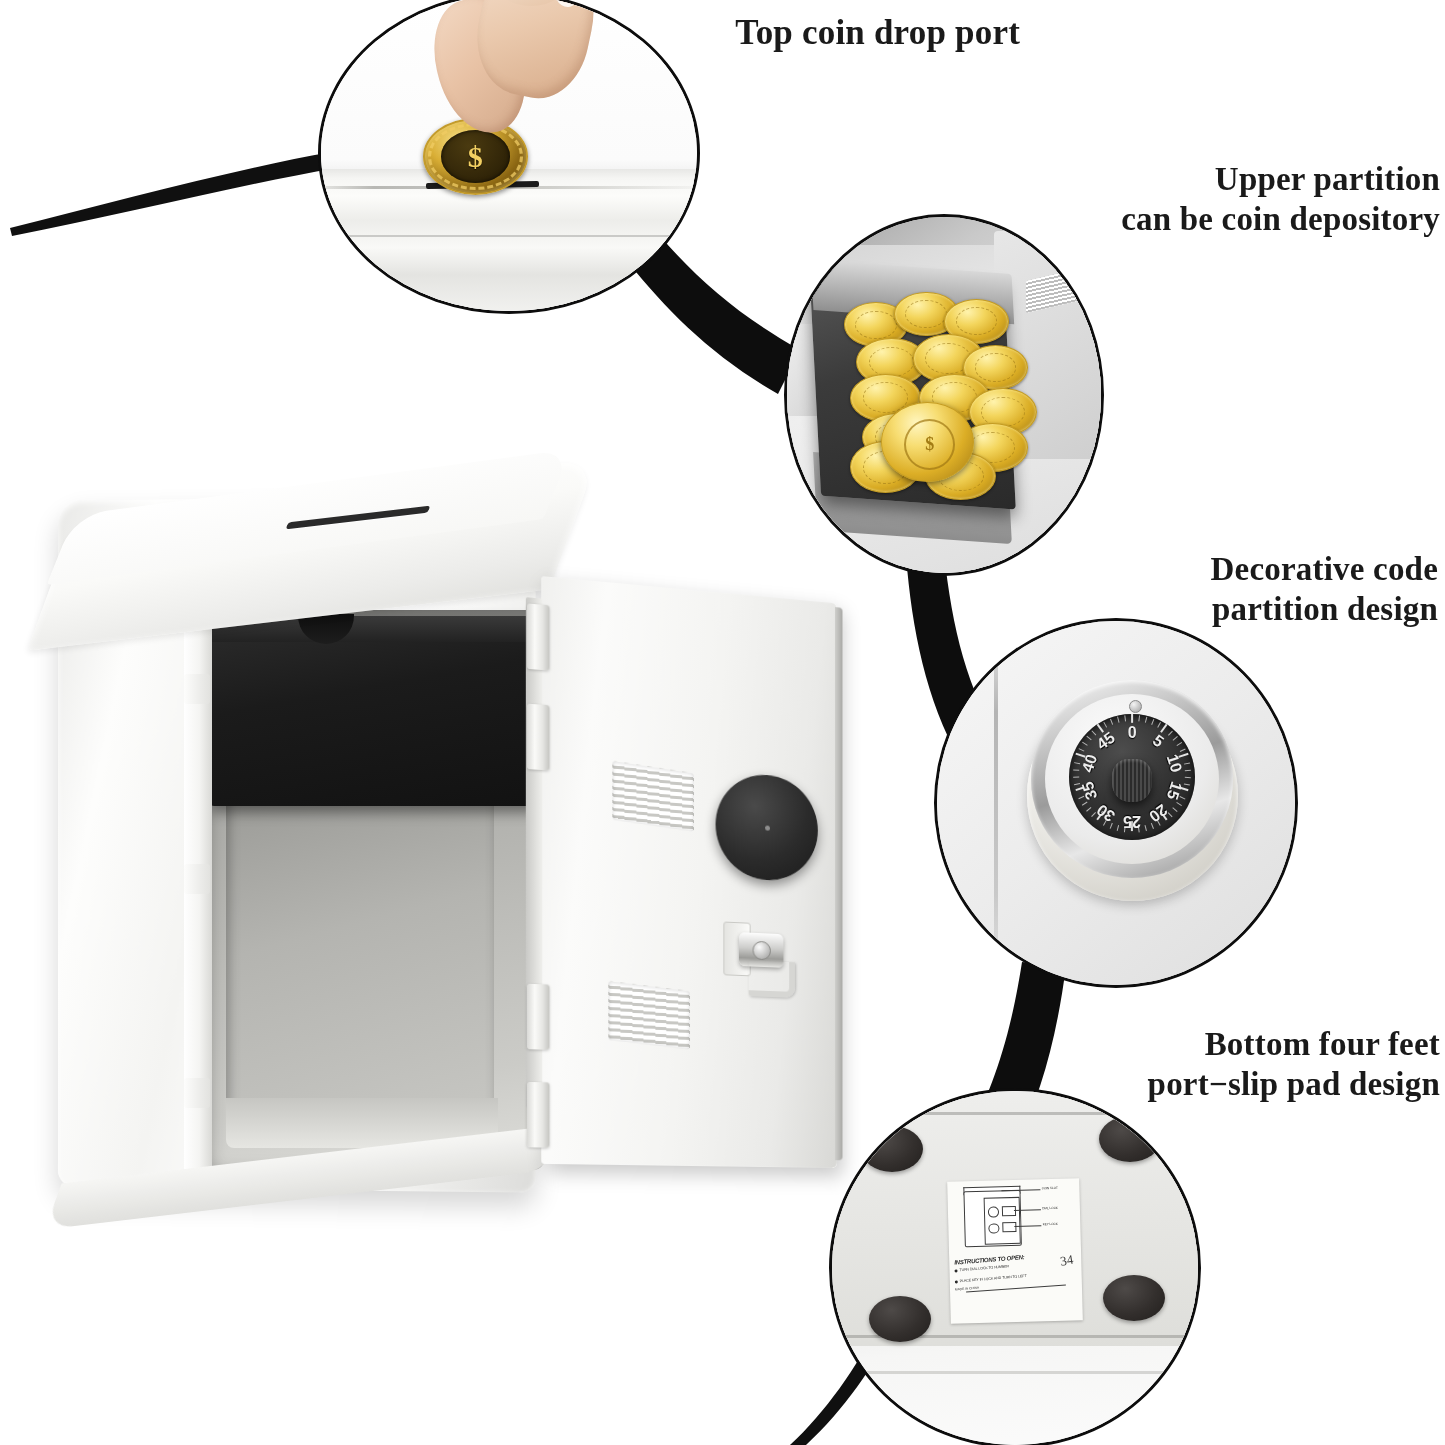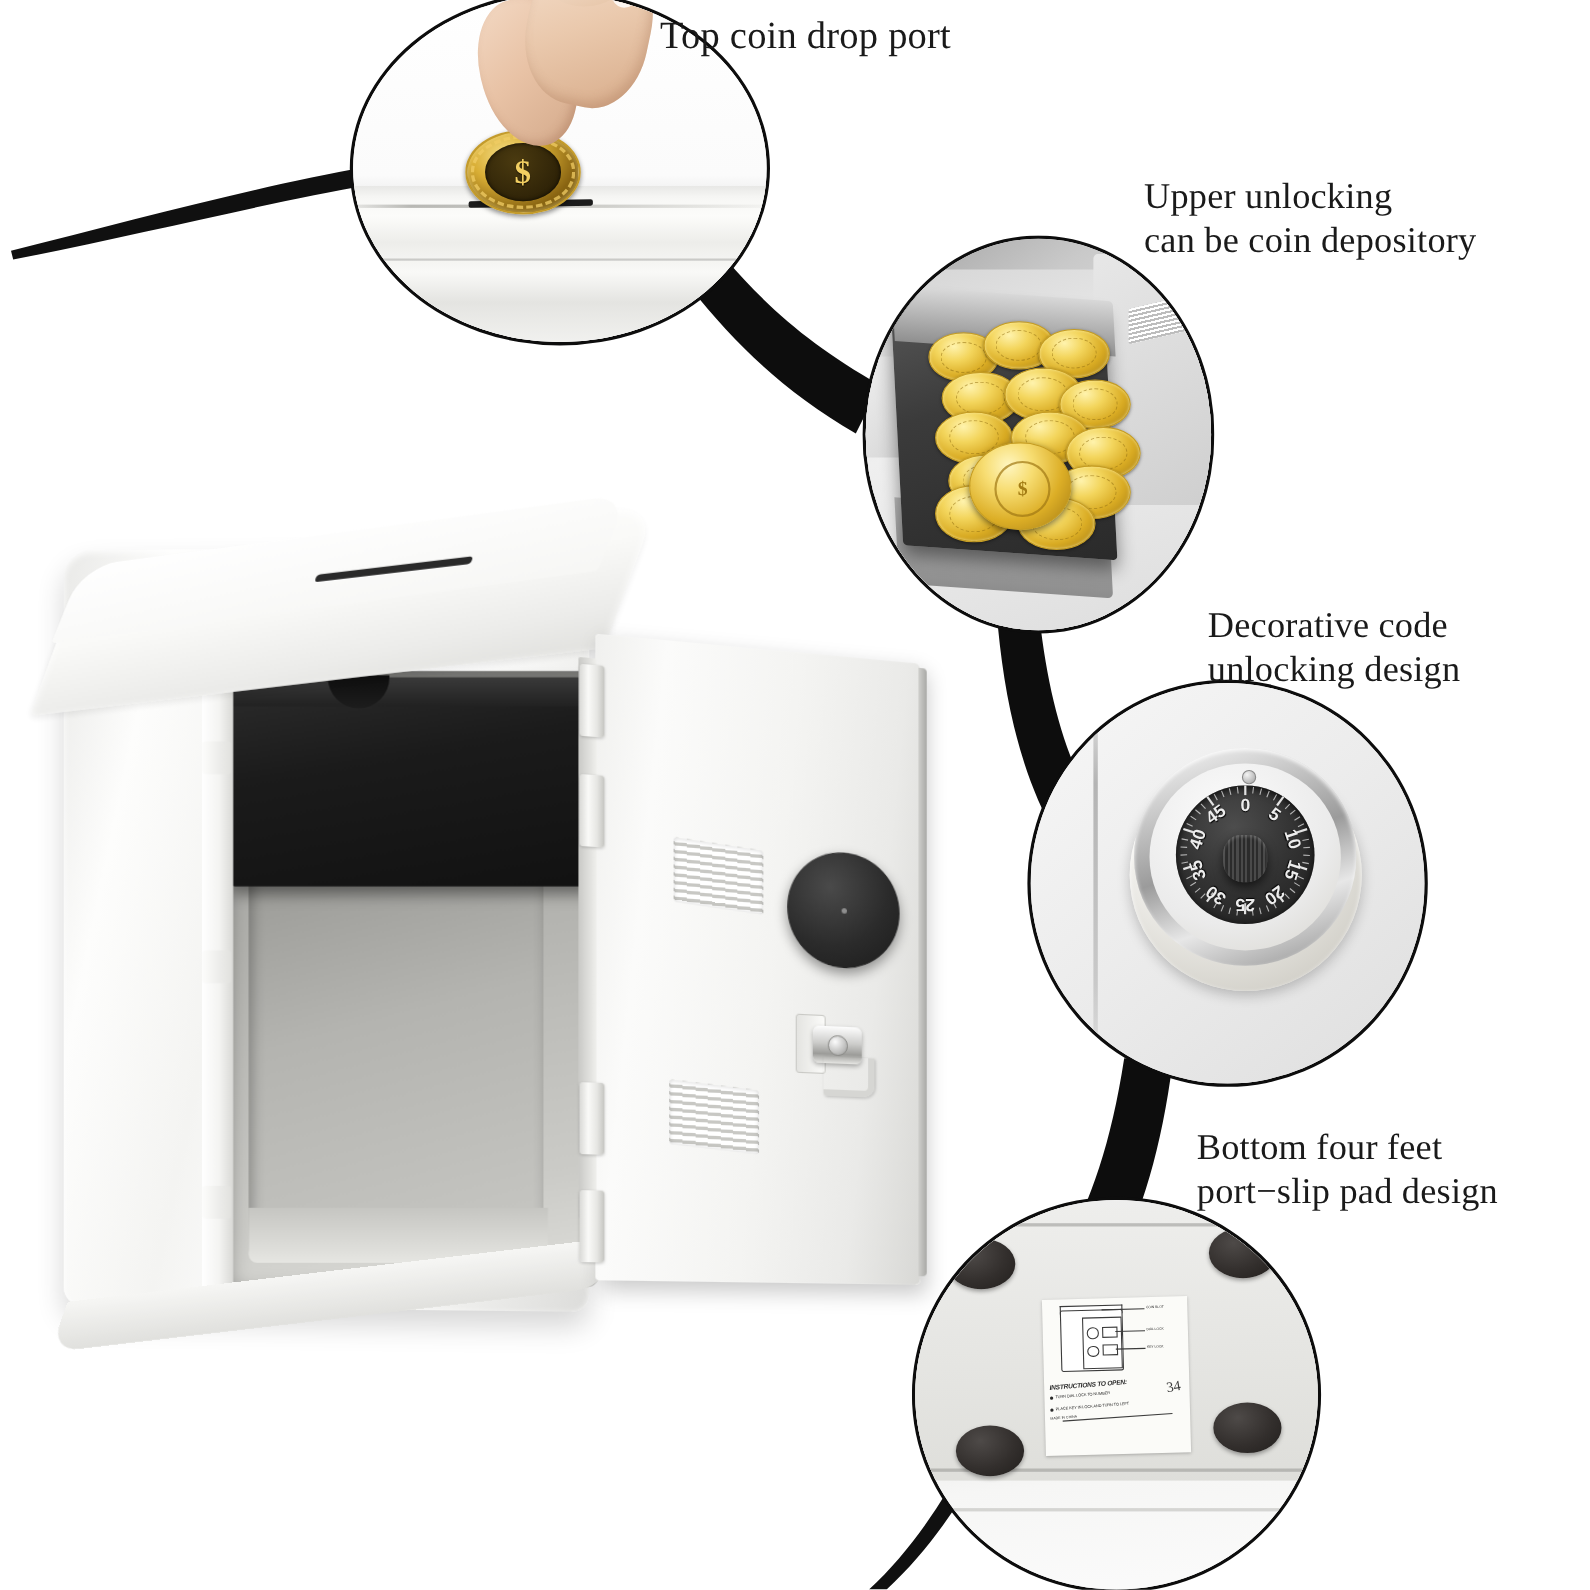--- a/index.html
+++ b/index.html
@@ -1,21 +1,21 @@
 <!DOCTYPE html>
 <html><head>
 <meta charset="utf-8">
 <style>
   html,body{margin:0;padding:0;background:#ffffff;}
   body{width:1445px;height:1445px;position:relative;overflow:hidden;
        font-family:"Liberation Serif","DejaVu Serif",serif;}
   .callout-label{
-    position:absolute;color:#1a1a1a;font-weight:400;
+    position:absolute;color:#1a1a1a;font-weight:700;
     font-family:"Liberation Serif","DejaVu Serif",serif;
-    line-height:1.20;letter-spacing:.2px;text-align:left;
+    line-height:1.20;letter-spacing:.2px;text-align:right;
     white-space:pre-line;
   }
 
   
   #connectors{position:absolute;left:0;top:0;width:1445px;height:1445px;}
 
   
   .inset{
     position:absolute;border-radius:50%;overflow:hidden;
     border:3px solid #0d0d0d;background:#fdfdfd;
@@ -455,20 +455,20 @@
         <div class="bf-madein">MADE IN CHINA</div>
       </div>
       <div class="bf-underline"></div>
       <div class="bf-scrawl">34</div>
     </div>
   </div>
 </div>
 
 <div class="callout-label" id="label-1" style="left:600px;top:12px;width:420px;font-size:35px;">Top coin drop port</div>
 
-<div class="callout-label" id="label-2" style="left:1040px;top:160px;width:400px;font-size:33px;">Upper unlocking
+<div class="callout-label" id="label-2" style="left:1040px;top:160px;width:400px;font-size:33px;">Upper partition
 can be coin depository</div>
 
 <div class="callout-label" id="label-3" style="left:1098px;top:550px;width:340px;font-size:33px;">Decorative code
-unlocking design</div>
+partition design</div>
 
 <div class="callout-label" id="label-4" style="left:1088px;top:1025px;width:352px;font-size:33px;">Bottom four feet
 port−slip pad design</div>
 
 </body></html>

